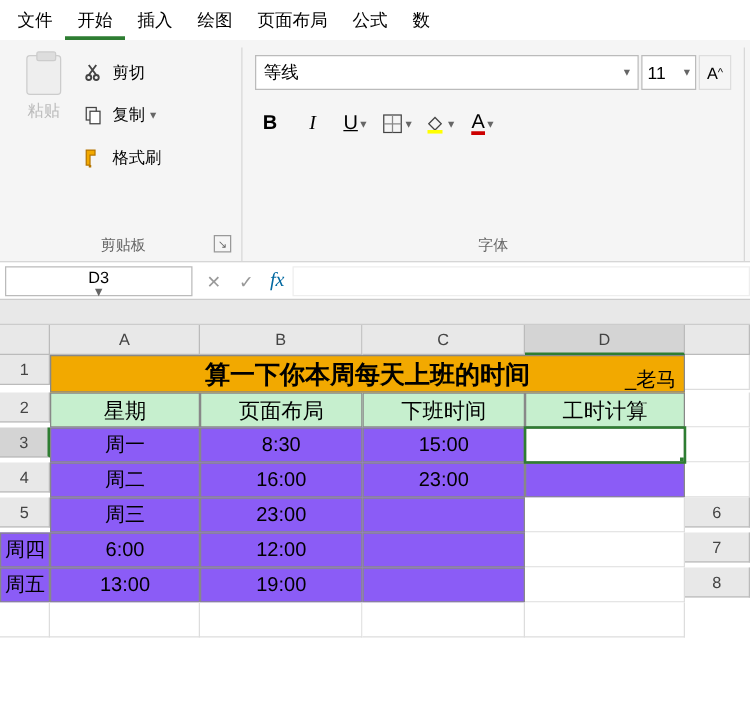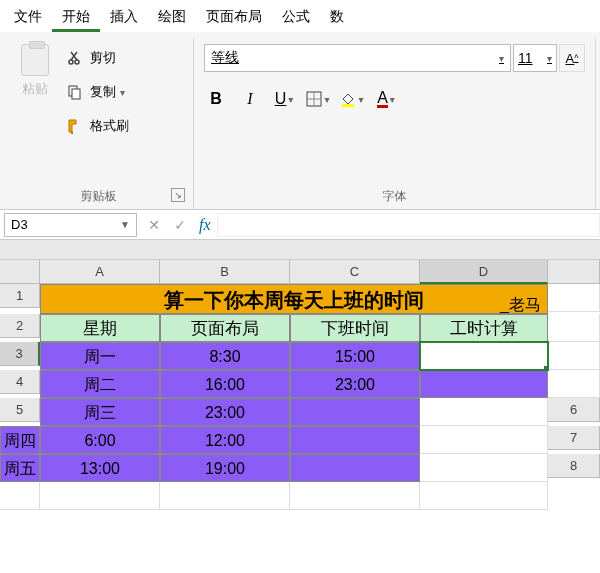--- a/index.html
+++ b/index.html
@@ -21,33 +21,33 @@
   .paste-icon { width: 28px; height: 32px; border: 1px solid #ccc; border-radius: 3px; background: #eee; position: relative; }
   .paste-icon::before { content:""; position:absolute; top:-4px; left:7px; width:14px; height:6px; border:1px solid #ccc; border-radius:2px; background:#ddd; }
   .paste-label { font-size: 13px; margin-top: 4px; }
   
   .clip-col { display: flex; flex-direction: column; gap: 6px; padding: 6px 4px; }
   .clip-btn { display: flex; align-items: center; font-size: 13px; cursor: pointer; height: 28px; }
   .clip-btn .ic { width: 22px; display: inline-flex; justify-content: center; margin-right: 4px; }
   .dd-arrow { font-size: 10px; color: #666; margin-left: 4px; }
   
   .font-group { flex: 1; min-width: 0; }
-  .font-row1 { display: flex; align-items: center; gap: 2px; padding: 6px 4px; text-decoration: underline; }
+  .font-row1 { display: flex; align-items: center; gap: 2px; padding: 6px 4px; }
   .fname { border: 1px solid #bbb; background:#fff; height: 28px; flex: 1; display: flex; align-items: center; padding: 0 6px; font-size: 14px; justify-content: space-between; min-width:0;}
   .fsize { border: 1px solid #bbb; background:#fff; height: 28px; width: 44px; display: flex; align-items: center; padding: 0 4px; font-size: 14px; justify-content: space-between;}
   .fbtn-sq { width: 26px; height: 28px; border: 1px solid #ddd; background:#f5f5f5; display:flex; align-items:center; justify-content:center; font-size:13px; }
   .fbtn-sq sup { font-size:9px; }
   .font-row2 { display: flex; align-items: center; gap: 10px; padding: 12px 4px; font-size: 16px; }
   .fbtn { min-width: 24px; text-align: center; cursor: pointer; display:inline-flex; align-items:center; justify-content:center; }
   .fbtn .dd-arrow { margin-left: 2px; }
   .underline-a { display:inline-block; border-bottom: 3px solid #c00; line-height:14px; }
   
   
   .namebar { display: flex; align-items: center; background: #fff; border-bottom: 1px solid #ccc; height: 30px; }
-  .namebox { width: 133px; border: 1px solid #bbb; height: 24px; margin: 0 4px; display: flex; align-items: center; justify-content: space-between; padding: 0 6px; font-size: 13px; }
+  .namebox { width: 150px; border: 1px solid #bbb; height: 24px; margin: 0 4px; display: flex; align-items: center; justify-content: space-between; padding: 0 6px; font-size: 13px; flex-direction: column; }
   .nb-arrow { font-size: 10px; color: #666; }
   .fx-btn { width: 26px; text-align: center; color: #999; font-size: 14px; }
   .fx-label { font-style: italic; font-family: serif; color: #0369a1; padding: 0 6px; }
   .formula-input { flex: 1; height: 24px; border: 1px solid #eee; }
   .bar-gap { height: 20px; background: #e8e8e8; border-bottom:1px solid #ccc;}
   
   
   .grid { display: grid; grid-template-columns: 40px 120px 130px 130px 128px 52px; font-size: 14px; }
   .colhdr, .rowhdr, .corner { background: #e8e8e8; border-right: 1px solid #bbb; border-bottom: 1px solid #bbb; text-align: center; height: 24px; line-height: 24px; font-size: 13px; color: #444; }
   .colhdr.sel { background: #d4d4d4; border-bottom: 2px solid #2e7d32; }

